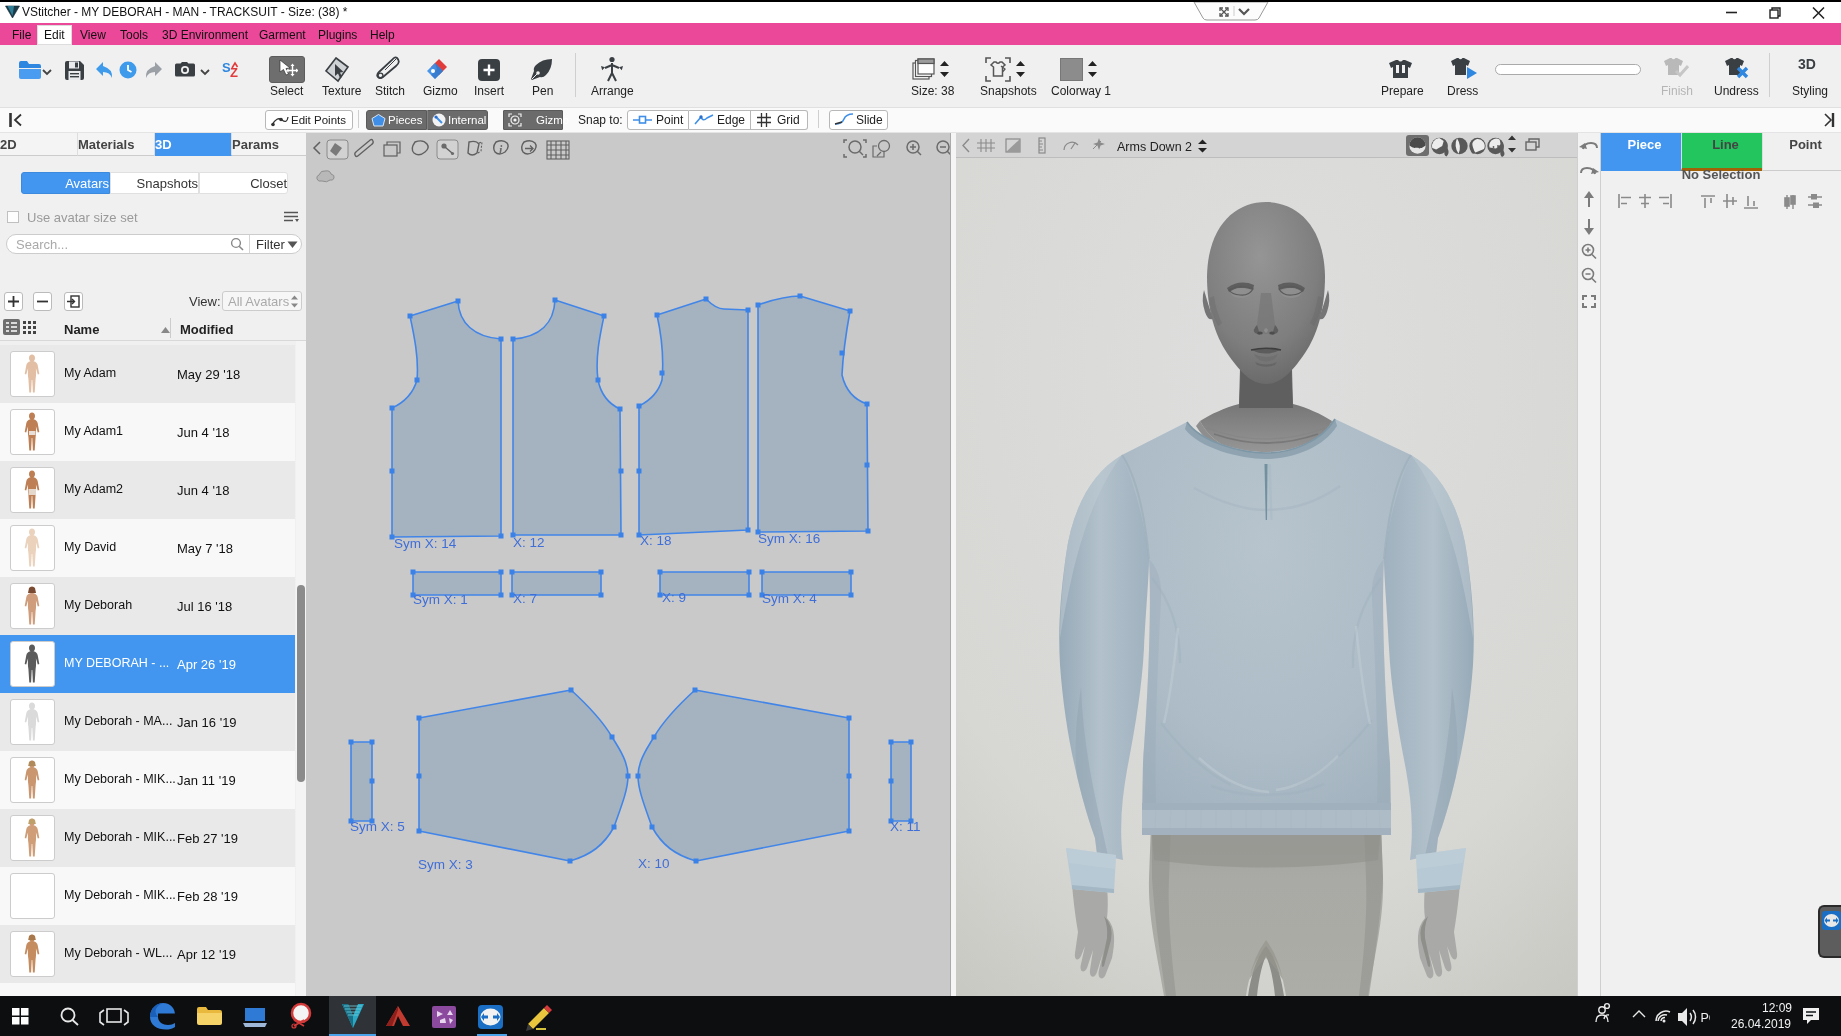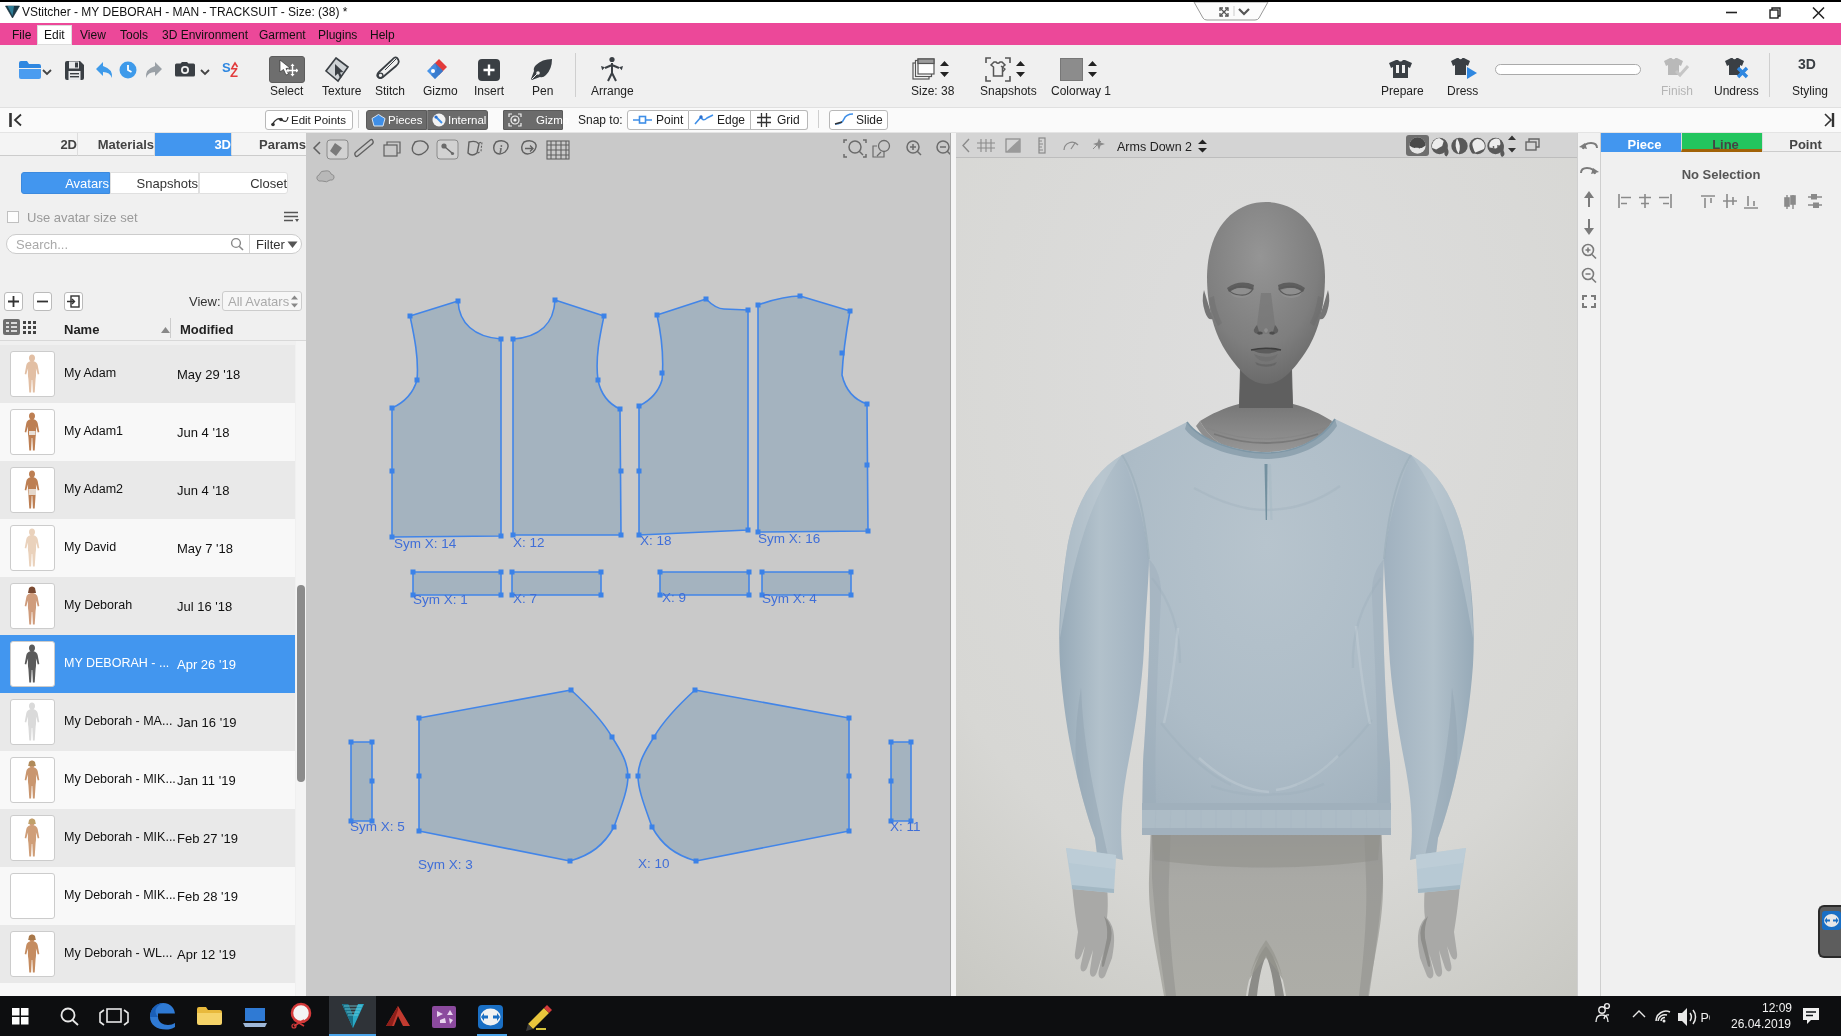--- a/index.html
+++ b/index.html
@@ -17,36 +17,36 @@
   
   #toolbar1 { left:0; top:45px; width:1841px; height:63px; background:#f0f0f0; border-bottom:1px solid #e0e0e0; }
   .tlabel { position:absolute; font-size:12px; color:#222; white-space:nowrap; }
   .sep1 { position:absolute; top:8px; width:1px; height:44px; background:#cfcfcf; }
   
   #toolbar2 { left:0; top:108px; width:1841px; height:25px; background:#fafafa; border-bottom:1px solid #e4e4e4; }
   .btn2 { position:absolute; top:2px; height:20px; background:#fff; border:1px solid #b8b8b8; border-radius:3px; font-size:12px; color:#222; line-height:18px; padding:0 8px; }
   .btn2d { position:absolute; top:2px; height:20px; background:#6b6b6b; border:1px solid #5a5a5a; font-size:12px; color:#fff; line-height:18px; padding:0 8px; }
   
   #leftpanel { left:0; top:133px; width:306px; height:863px; background:#f0f0f0; }
-  .ltab { position:absolute; top:0; height:23px; font-size:13px; font-weight:bold; color:#444; text-align:right; line-height:23px; background:#f4f4f4; border-right:1px solid #ddd; border-bottom:1px solid #ccc; }
+  .ltab { position:absolute; top:0; height:23px; font-size:13px; font-weight:bold; color:#444; text-align:left; line-height:23px; background:#f4f4f4; border-right:1px solid #ddd; border-bottom:1px solid #ccc; }
   .stab { position:absolute; top:39px; height:22px; font-size:13px; color:#333; text-align:right; line-height:22px; background:#fff; border:1px solid #e0e0e0; }
   .row { position:absolute; left:0; width:295px; height:58px; }
   .thumb { position:absolute; left:10px; top:6px; width:45px; height:46px; background:#fff; border:1px solid #ccc; border-radius:3px; }
   .rname { position:absolute; left:64px; top:21px; font-size:12.5px; color:#111; width:113px; white-space:nowrap; overflow:hidden; }
   .rdate { position:absolute; left:177px; top:22px; font-size:13px; color:#111; }
   
   #view2d { left:306px; top:133px; width:650px; height:863px; background:#c9c9c9; }
   
   #bar3d { left:956px; top:133px; width:621px; height:25px; background:#d4d4d4; border-bottom:1px solid #bdbdbd; }
   #view3d { left:956px; top:158px; width:621px; height:838px; background:linear-gradient(#dedede, #dbdbda 60%, #cdccc5); }
   
   #righttools { left:1577px; top:133px; width:24px; height:863px; background:#f2f2f2; border-left:1px solid #d0d0d0; border-right:1px solid #cfcfcf; }
   
   #rightpanel { left:1601px; top:133px; width:240px; height:863px; background:#f0f0f0; }
-  .rtab { position:absolute; top:0; height:19px; font-size:13px; font-weight:bold; text-align:center; line-height:23px;padding-left:7px; }
+  .rtab { position:absolute; top:0; height:38px; font-size:13px; font-weight:bold; text-align:center; line-height:23px;padding-left:7px; }
   
   #taskbar { left:0; top:996px; width:1841px; height:40px; background:#0d0e10; }
   
   svg { display:block; }
 </style>
 </head>
 <body>
 <div id="app">
 
   <div class="abs" id="titlebar"></div>

